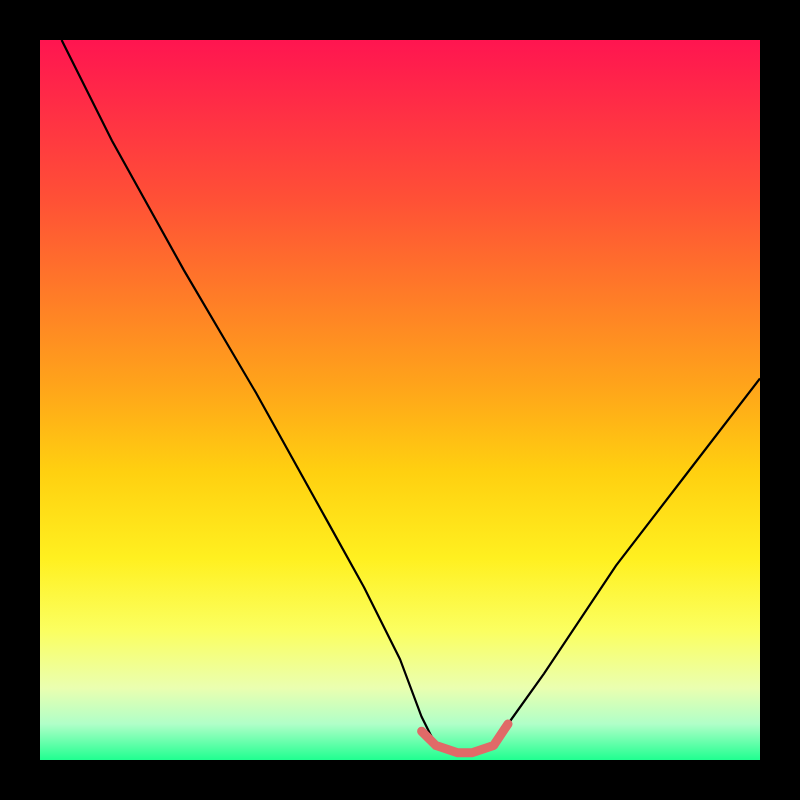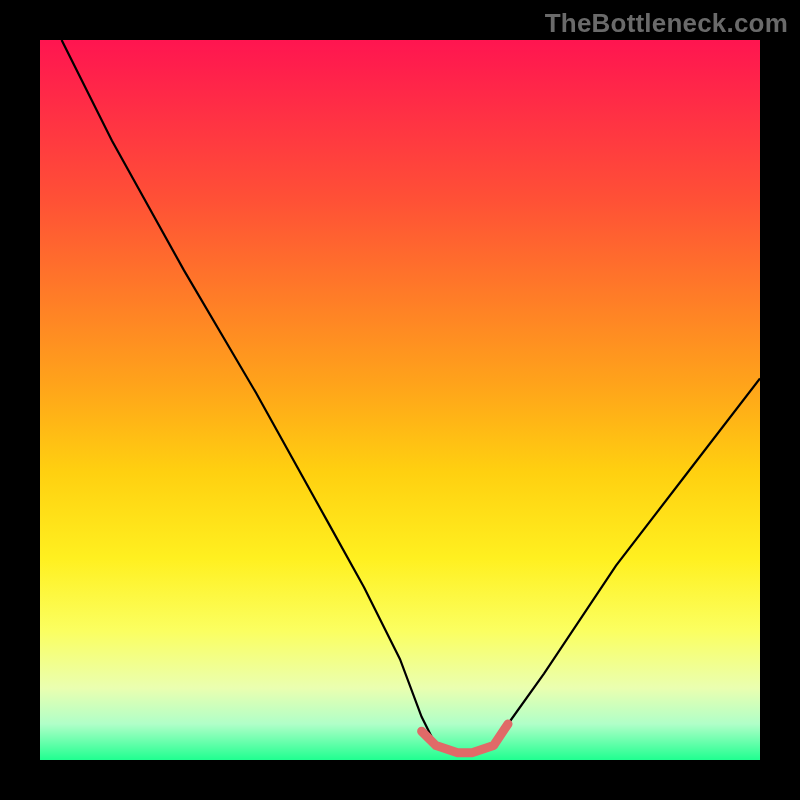--- a/index.html
+++ b/index.html
@@ -52,21 +52,20 @@
     left: 0;
     top: 0;
     width: 100%;
     height: 100%;
   }
 </style>
 </head>
 <body>
 
 <div class="chart-container">
-  <div class="watermark">TheBottleneck.com</div>
   <div class="plot-area">
     <div class="gradient-bg"></div>
     <svg class="curve" viewBox="0 0 720 720" preserveAspectRatio="none">
       <path d="M21.60 0.00 L72.00 100.80 L144.00 230.40 L216.00 352.80 L288.00 482.40 L324.00 547.20 L360.00 619.20 L381.60 676.80 L396.00 705.60 L417.60 712.80 L432.00 712.80 L453.60 705.60 L468.00 684.00 L504.00 633.60 L576.00 525.60 L648.00 432.00 L720.00 338.40" id="main-curve" fill="none" stroke="#000000" stroke-width="2.2"></path>
       <path d="M381.60 691.20 L396.00 705.60 L417.60 712.80 L432.00 712.80 L453.60 705.60 L468.00 684.00" id="highlight-curve" fill="none" stroke="#e06a68" stroke-width="9" stroke-linecap="round" stroke-linejoin="round"></path>
     </svg>
   </div>
 </div>
 
 </body></html>

